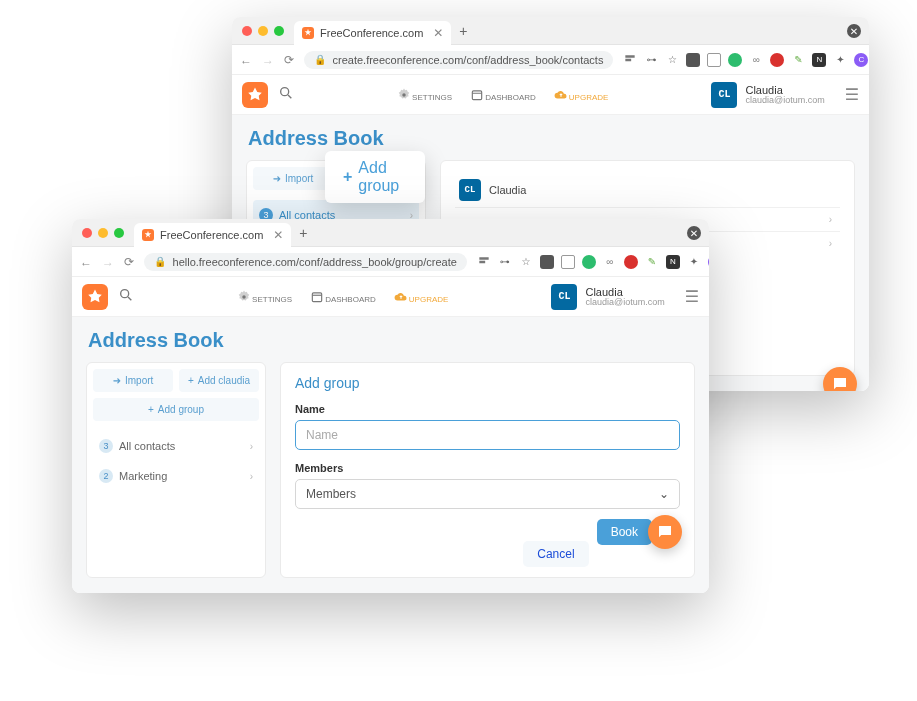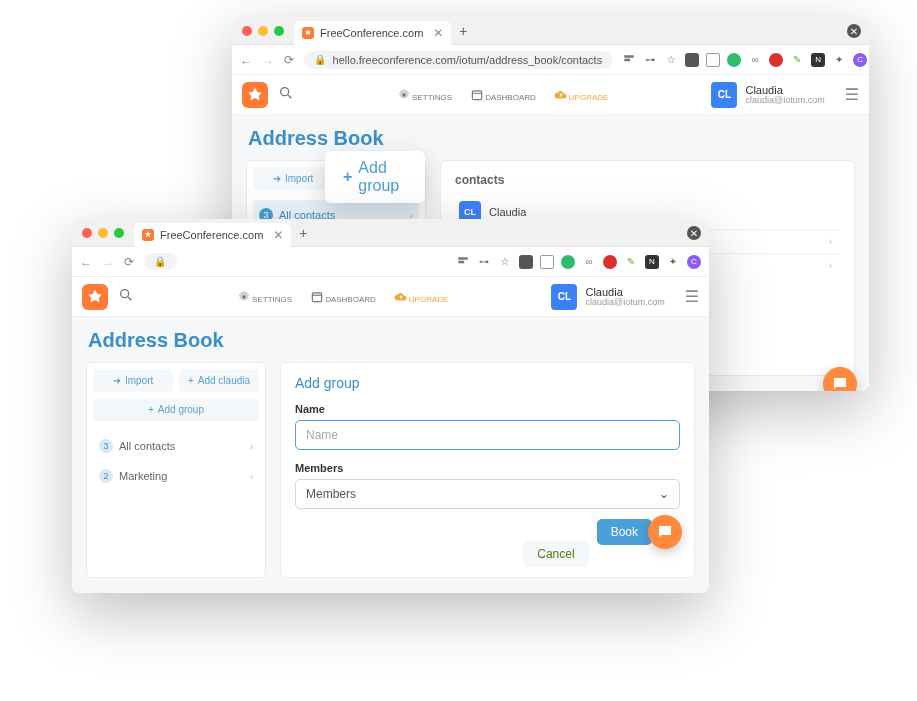--- a/index.html
+++ b/index.html
@@ -64,21 +64,21 @@
     border-bottom: 1px solid #f0f0f0; background:#fff;
   }
   .brand { width:26px; height:26px; background:#ff7a33; border-radius:6px; display:flex; align-items:center; justify-content:center; }
   .brand svg { width:18px; height:18px; }
   .search-ic { color:#666; }
   .nav-center { display:flex; gap:18px; margin: 0 auto; }
   .nav-item { display:flex; flex-direction:row; align-items:flex-end; font-size:8px; color:#777; gap:1px; }
   .nav-item.upgrade { color:#f2a93b; }
   .nav-item svg { width:14px; height:14px; }
   .user-block { display:flex; align-items:center; gap:8px; }
-  .avatar { width:26px; height:26px; background:#3b82f6; border-radius:4px; color:#fff; font-size:10px; font-weight:600; display:flex; align-items:center; justify-content:center; }
+  .avatar { width:26px; height:26px; background:#0369a1; border-radius:4px; color:#fff; font-size:10px; font-weight:600; display:flex; align-items:center; justify-content:center;font-family:Liberation Mono, monospace; }
   .user-texts { line-height:1.1; }
   .user-name { font-size:11px; color:#333; }
   .user-email { font-size:9px; color:#999; }
   .hamburger { color:#888; margin-left:10px; }
 
   
   .content { flex:1; background:#f6f7f8; padding: 10px 14px; overflow:hidden; position:relative; }
   .page-title { color:#3a8fc8; font-size:20px; font-weight:600; margin: 2px 0 10px 2px; }
 
   .layout { display:flex; gap:14px; height: calc(100% - 40px); }
@@ -108,21 +108,21 @@
     width:100%; border:1px solid #4aa0d9; border-radius:5px; padding:7px 10px;
     font-size:12px; color:#333; outline:none; margin-bottom:12px;
   }
   .text-input::placeholder { color:#aaa; }
   .select-input {
     width:100%; border:1px solid #d6d6d6; border-radius:5px; padding:7px 10px;
     font-size:12px; color:#555; display:flex; justify-content:space-between; align-items:center;
   }
   .panel-footer { position:absolute; bottom:10px; right:12px; display:flex; gap:8px; align-items:center; }
   .btn { border:none; border-radius:5px; padding:6px 14px; font-size:12px; }
-  .btn.cancel { background:#f4f8fb; color:#4d7c0f;margin-top:44px; }
+  .btn.cancel { background:#f4f8fb; color:#1d4ed8;margin-top:44px; }
   .btn.save { background:#4aa0d9; color:#fff; }
 
   
   .contacts-header { font-size:12px; font-weight:600; color:#666; margin-bottom:8px; }
   .search-all {
     width:100%; border:1px solid #4aa0d9; border-radius:6px; padding:6px 10px;
     font-size:11px; color:#888; display:flex; justify-content:space-between; align-items:center; margin-bottom:10px;
   }
   .contact-row {
     display:flex; align-items:center; gap:8px; padding:6px 4px; font-size:11px; color:#444;
@@ -170,21 +170,21 @@
       <span class="close">✕</span>
     </div>
     <span class="newtab">+</span>
   </div>
   <div class="addrbar">
     <span class="navbtn">←</span>
     <span class="navbtn dis">→</span>
     <span class="navbtn">⟳</span>
     <div class="url-pill">
       <span class="lock-icon">🔒</span>
-      <span>hello.freeconference.com/iotum/address_book/contacts</span>
+      <span>create.freeconference.com/conf/address_book/contacts</span>
     </div>
     <div class="ext-row">
       <span class="ext-ic">
           <svg viewBox="0 0 24 24">
             <path fill="#777" d="M4 4h16v4H4zM4 10h10v4H4z"></path>
           </svg>
         </span>
       <span class="ext-ic">⊶</span>
       <span class="ext-ic">☆</span>
       <span class="ext-ic" style="background:#555"></span>
@@ -267,21 +267,20 @@
               </span>
             <span class="chev">›</span>
           </div>
         </div>
         <div class="floating-addgroup">
           <span style="font-weight:700">+</span>
           <span>Add group</span>
         </div>
       </div>
       <div class="main">
-        <div class="contacts-header">contacts</div>
         <div class="contact-row">
           <div class="avatar">CL</div>
           <span>Claudia</span>
         </div>
         <div class="contact-placeholder">
             <span class="chev">›</span>
           </div>
         <div class="contact-placeholder">
             <span class="chev">›</span>
           </div>
@@ -313,20 +312,21 @@
       <span class="close">✕</span>
     </div>
     <span class="newtab">+</span>
   </div>
   <div class="addrbar">
     <span class="navbtn">←</span>
     <span class="navbtn dis">→</span>
     <span class="navbtn">⟳</span>
     <div class="url-pill">
       <span class="lock-icon">🔒</span>
+      <span>hello.freeconference.com/conf/address_book/group/create</span>
     </div>
     <div class="ext-row">
       <span class="ext-ic">
           <svg viewBox="0 0 24 24">
             <path fill="#777" d="M4 4h16v4H4zM4 10h10v4H4z"></path>
           </svg>
         </span>
       <span class="ext-ic">⊶</span>
       <span class="ext-ic">☆</span>
       <span class="ext-ic" style="background:#555"></span>

